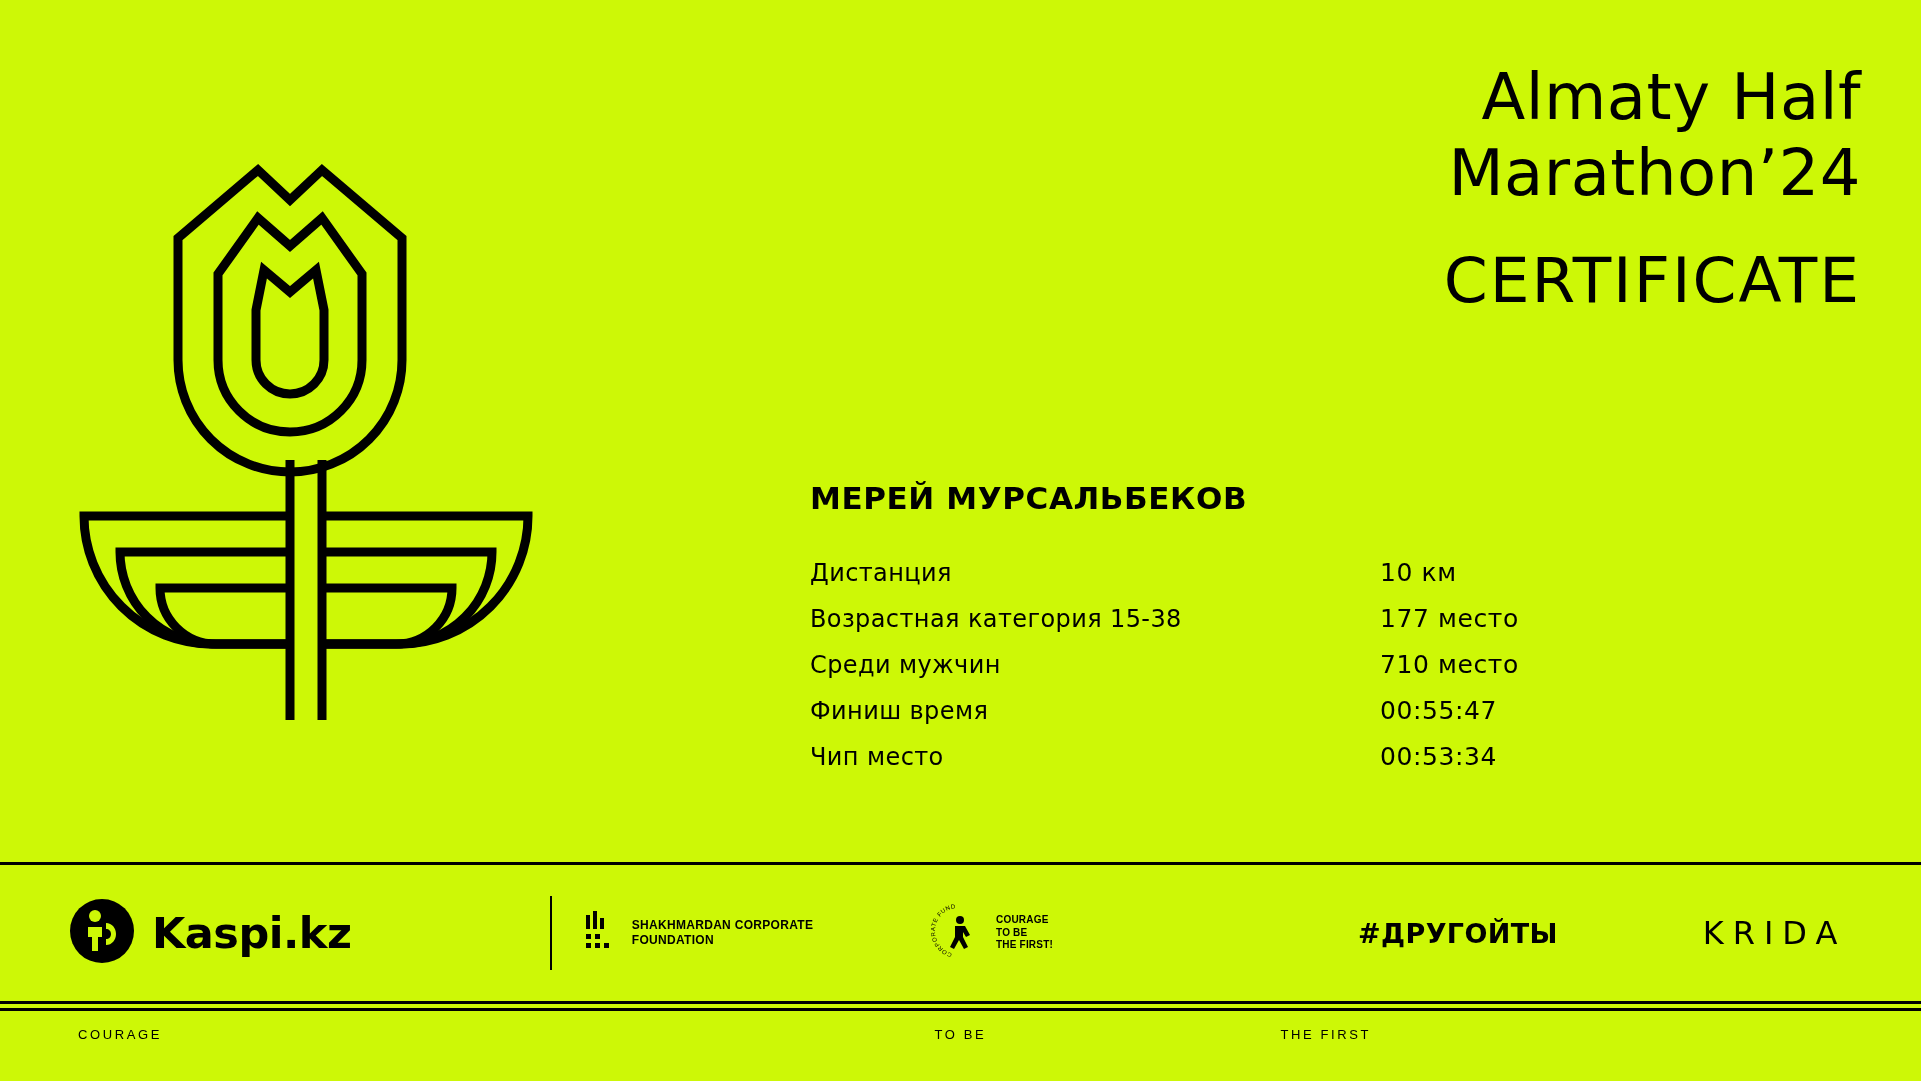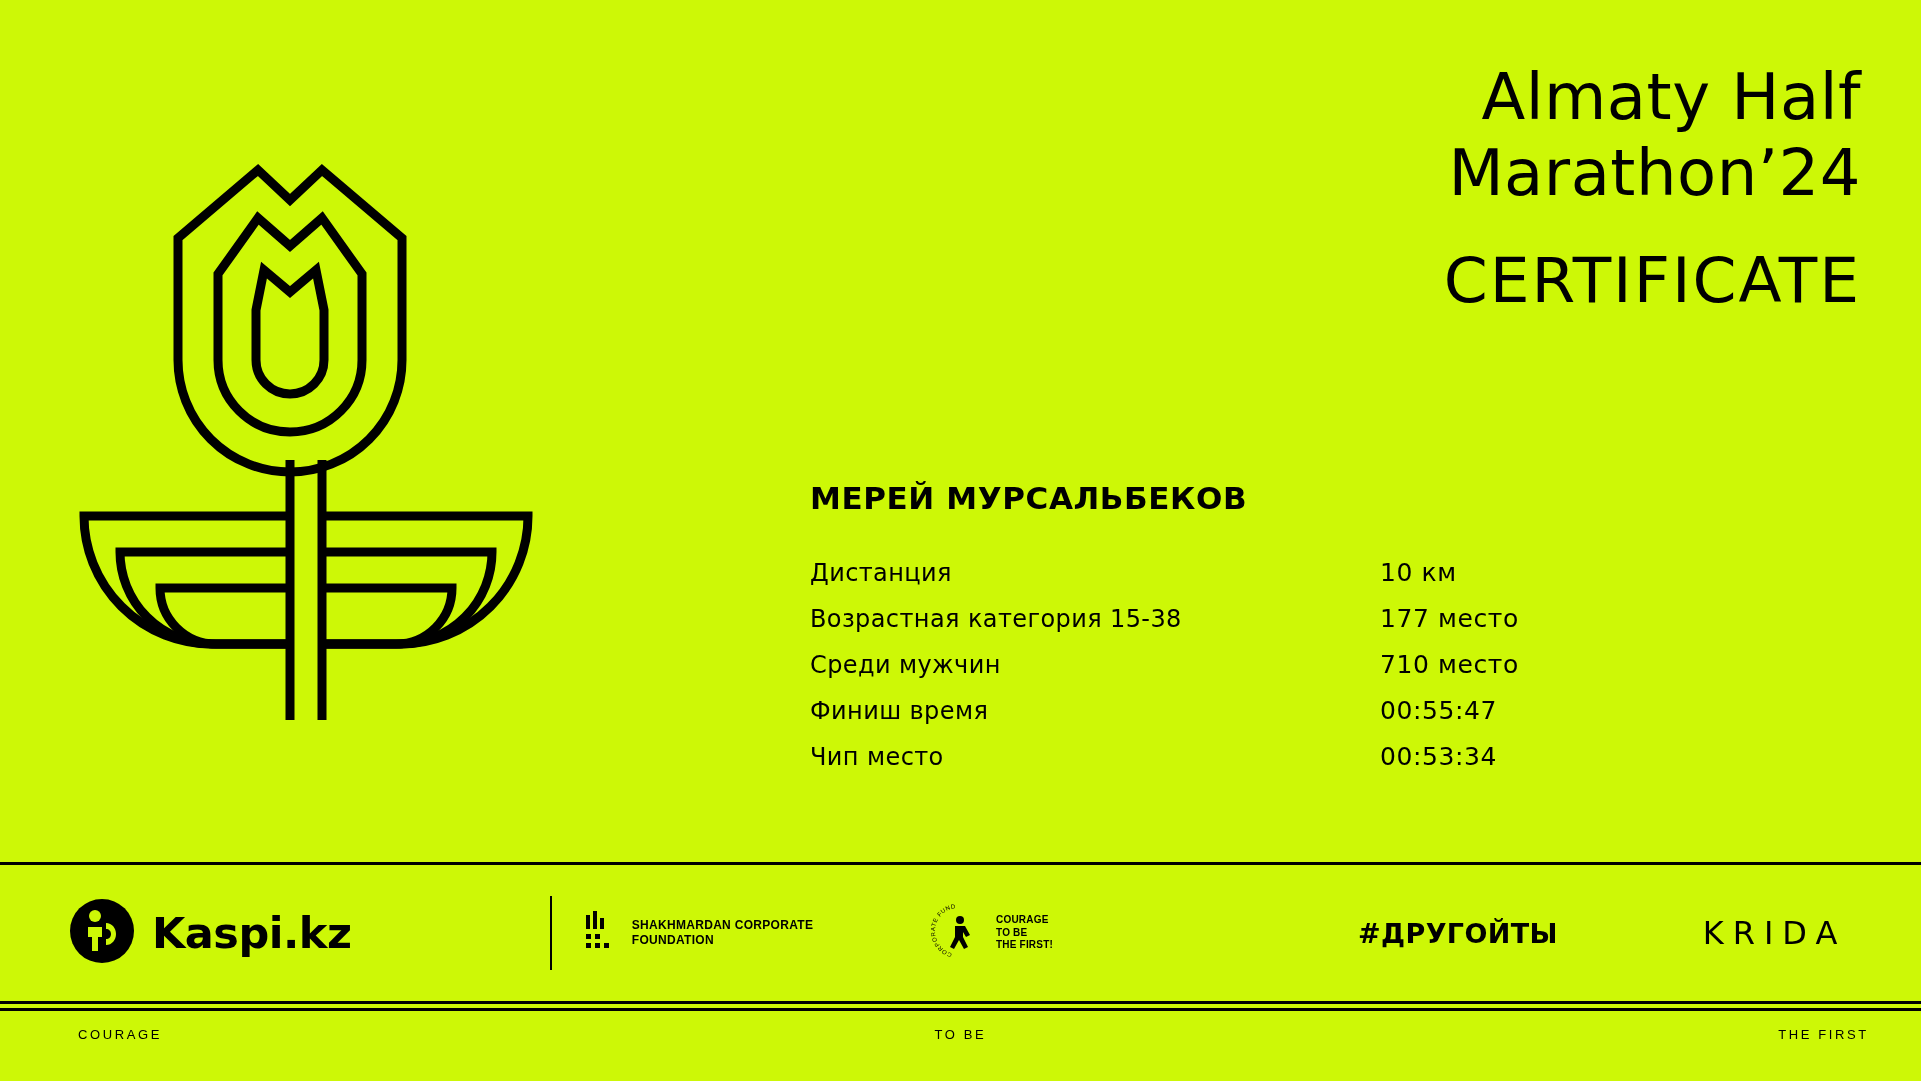--- a/index.html
+++ b/index.html
@@ -181,21 +181,21 @@
     box-sizing: border-box;
   }
   .slogan {
     font-family: "Liberation Sans", sans-serif;
     font-size: 13px;
     letter-spacing: 2.6px;
     font-weight: 400;
   }
   .slogan-left { flex: 0 0 33.33%; padding-left: 78px; box-sizing: border-box; }
   .slogan-mid { flex: 0 0 33.33%; text-align: center; }
-  .slogan-right { flex: 0 0 33.33%; text-align: right; padding-right: 52px; box-sizing: border-box; }
+  .slogan-right { flex: 0 0 33.33%; text-align: left; padding-right: 52px; box-sizing: border-box; }
 </style>
 </head>
 <body>
 
 <div class="certificate">
 
   <div class="main">
 
     <div class="logo-wrap">
       <svg width="520" height="560" viewBox="0 0 520 560" fill="none" xmlns="http://www.w3.org/2000/svg">

